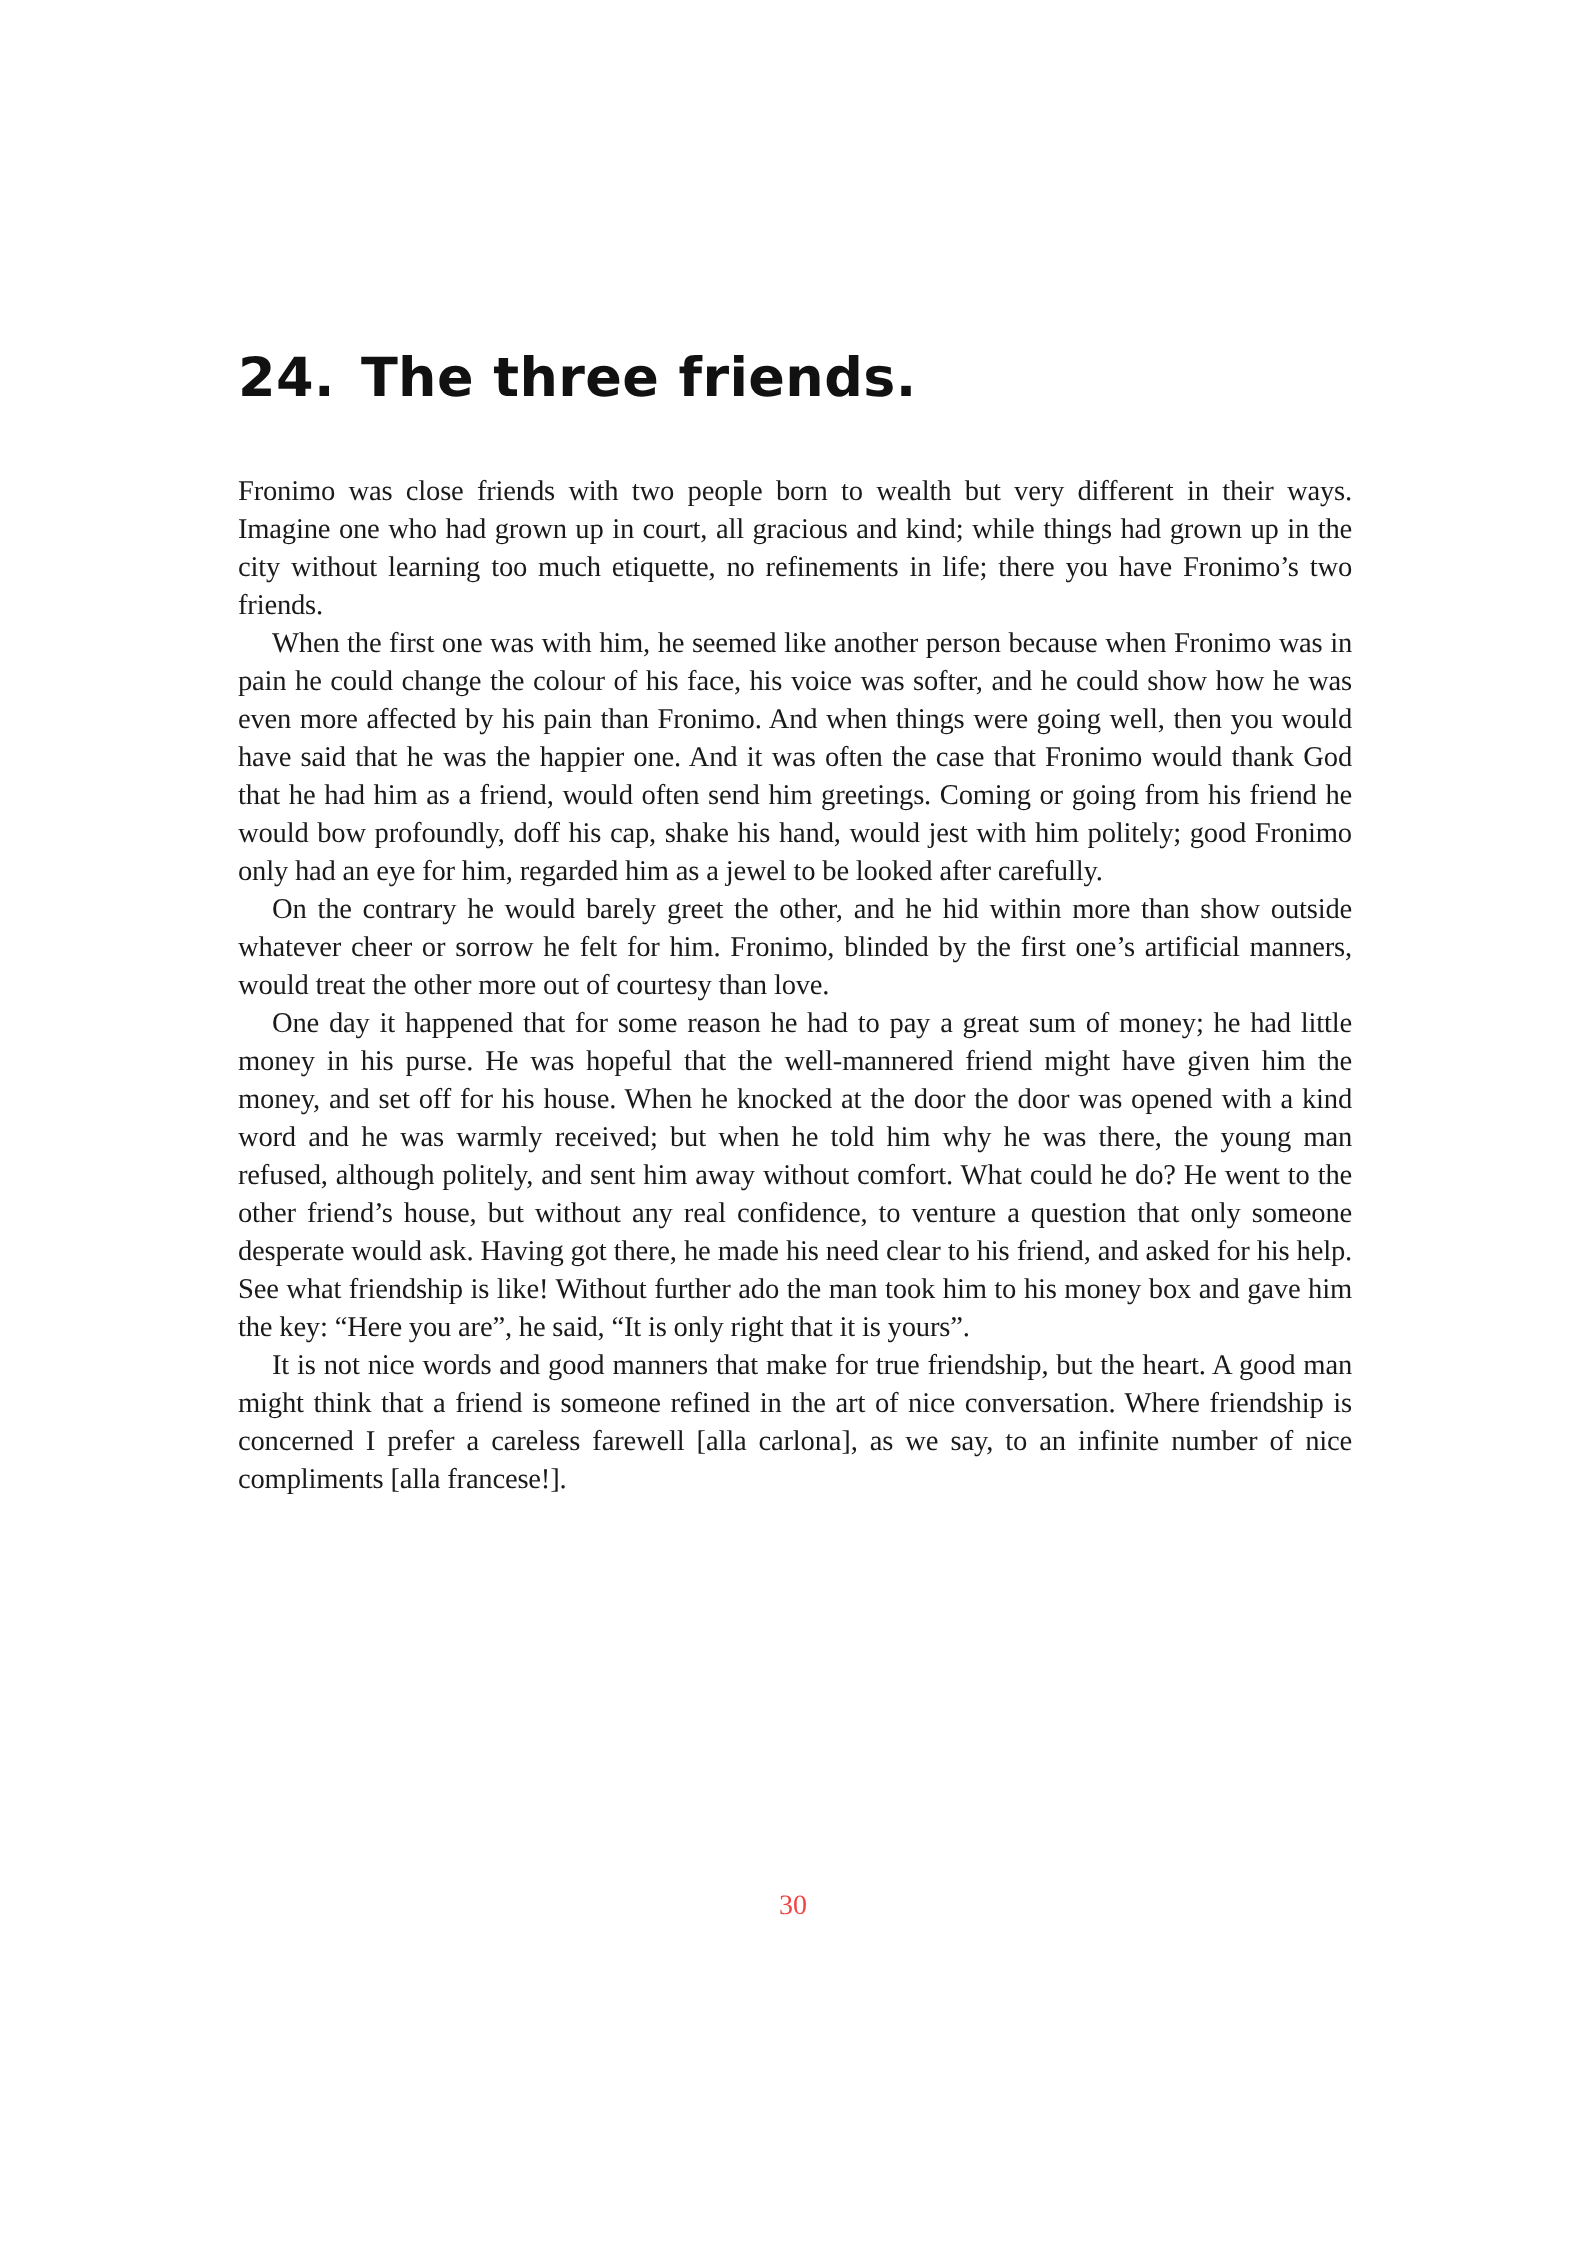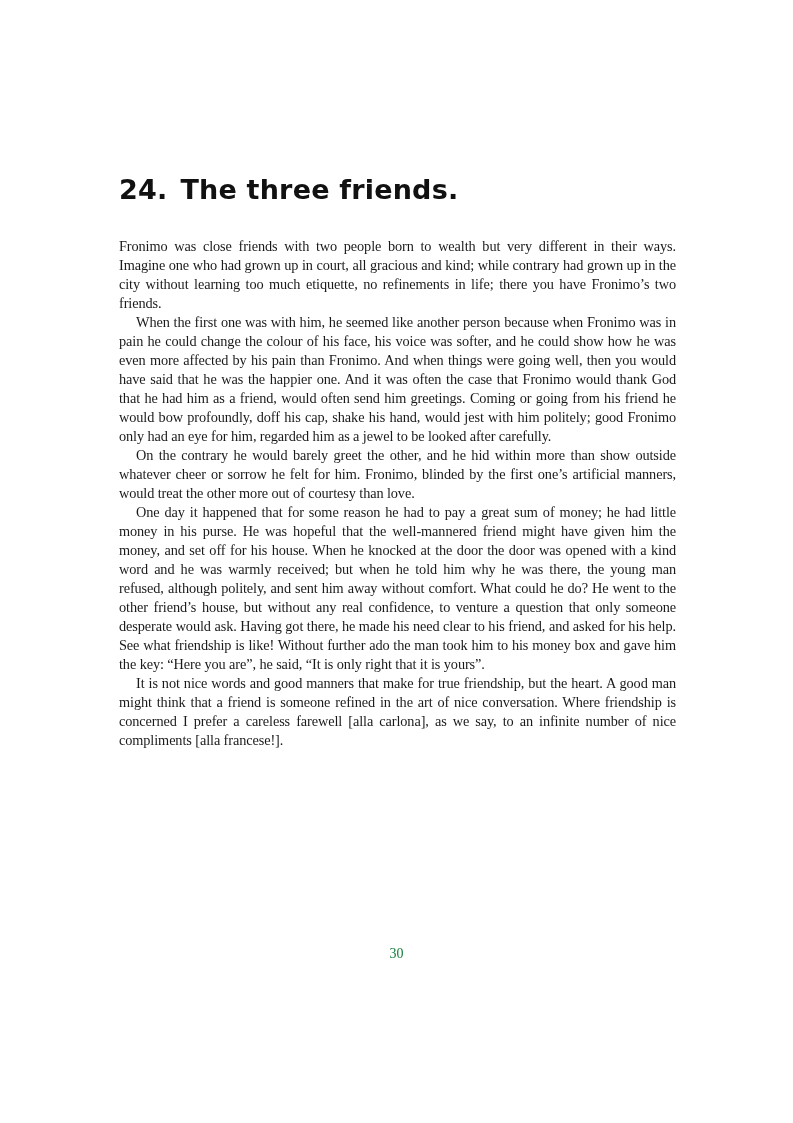--- a/index.html
+++ b/index.html
@@ -54,33 +54,33 @@
   .italic {
   }
   .page-number {
     position: absolute;
     top: 946px;
     left: 0;
     width: 793px;
     text-align: center;
     font-family: "Liberation Serif", "DejaVu Serif", serif;
     font-size: 14px;
-    color: #15803d;
+    color: #ef4444;
   }
 </style>
 </head>
 <body>
 
 <div class="page">
   <h1 class="heading">
     <span class="heading-number">24.</span><span class="heading-title">The three friends.</span>
   </h1>
 
   <div class="body-text" id="paragraphs">
-      <p class="para"><span>Fronimo was close friends with two people born to wealth but very different in their ways. Imagine one who had grown up in court, all gracious and kind; while contrary had grown up in the city without learning too much etiquette, no refinements in life; there you have Fronimo’s two friends.</span></p>
+      <p class="para"><span>Fronimo was close friends with two people born to wealth but very different in their ways. Imagine one who had grown up in court, all gracious and kind; while things had grown up in the city without learning too much etiquette, no refinements in life; there you have Fronimo’s two friends.</span></p>
       <p class="para indent"><span>When the first one was with him, he seemed like another person because when Fronimo was in pain he could change the colour of his face, his voice was softer, and he could show how he was even more affected by his pain than Fronimo. And when things were going well, then you would have said that he was the happier one. And it was often the case that Fronimo would thank God that he had him as a friend, would often send him greetings. Coming or going from his friend he would bow profoundly, doff his cap, shake his hand, would jest with him politely; good Fronimo only had an eye for him, regarded him as a jewel to be looked after carefully.</span></p>
       <p class="para indent"><span>On the contrary he would barely greet the other, and he hid within more than show outside whatever cheer or sorrow he felt for him. Fronimo, blinded by the first one’s artificial manners, would treat the other more out of courtesy than love.</span></p>
       <p class="para indent"><span>One day it happened that for some reason he had to pay a great sum of money; he had little money in his purse. He was hopeful that the well-mannered friend might have given him the money, and set off for his house. When he knocked at the door the door was opened with a kind word and he was warmly received; but when he told him why he was there, the young man refused, although politely, and sent him away without comfort. What could he do? He went to the other friend’s house, but without any real confidence, to venture a question that only someone desperate would ask. Having got there, he made his need clear to his friend, and asked for his help. See what friendship is like! Without further ado the man took him to his money box and gave him the key: “Here you are”, he said, “It is only right that it is yours”.</span></p>
       <p class="para indent"><span>It is not nice words and good manners that make for true friendship, but the heart. A good man might think that a friend is someone refined in the art of nice conversation. Where friendship is concerned I prefer a careless farewell [</span><span class="italic">alla carlona</span><span>], as we say, to an infinite number of nice compliments [</span><span class="italic">alla francese!</span><span>].</span></p>
     </div>
 
   <div class="page-number">30</div>
 </div>
 
 </body></html>

